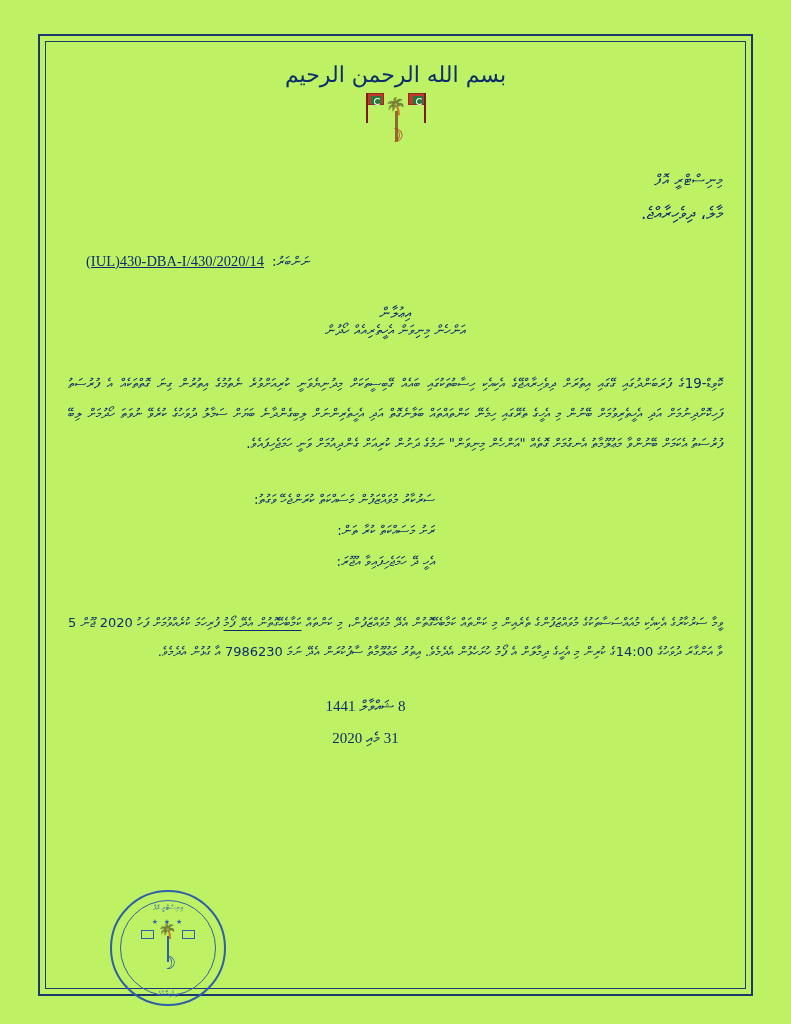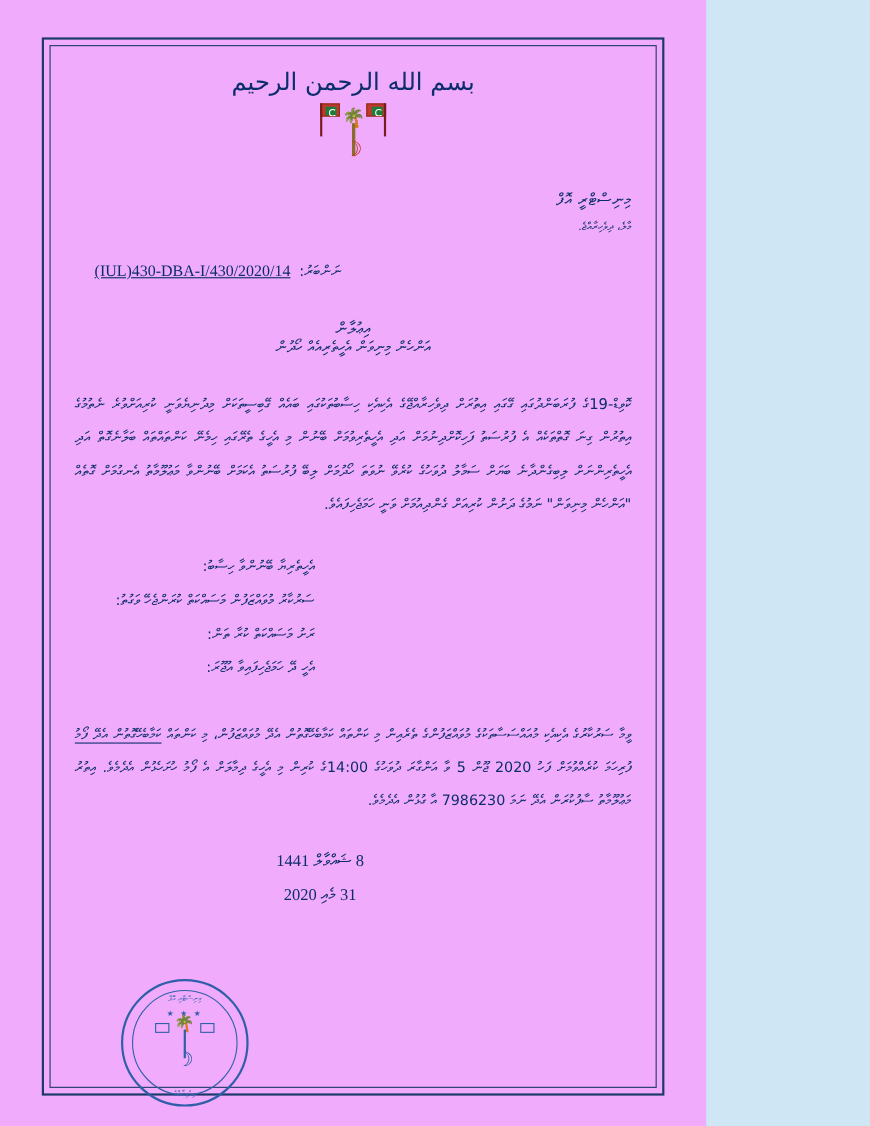--- a/index.html
+++ b/index.html
@@ -6,23 +6,23 @@
   html, body { margin: 0; padding: 0; }
   body {
     width: 791px;
     height: 1024px;
     background: #cfe7f5;
     font-family: "Liberation Sans", sans-serif;
     overflow: hidden;
   }
   .page {
     position: relative;
-    width: 642px;
+    width: 791px;
     height: 1024px;
-    background: #f0abfc;
+    background: #bef264;
   }
   
   .frame-outer {
     position: absolute;
     left: 38px; top: 34px; right: 38px; bottom: 28px;
     border: 2px solid #1b3a6b;
   }
   .frame-inner {
     position: absolute;
     left: 45px; top: 41px; right: 45px; bottom: 35px;
@@ -114,21 +114,21 @@
     color: #0b2d6b;
     font-size: 13.5px;
     line-height: 2.05;
   }
   .ministry-block {
     margin-top: 16px;
     padding-right: 12px;
     text-align: right;
   }
   .ministry-block .line1 { font-size: 15px; letter-spacing: .5px; }
-  .ministry-block .line2 { font-size: 10px; }
+  .ministry-block .line2 { font-size: 17px; }
   .refrow {
     margin-top: 22px;
     display: flex;
     justify-content: flex-start;
     align-items: baseline;
     padding-left: 30px;
     gap: 8px;
   }
   .refrow .ref-label {
     direction: rtl;
@@ -306,24 +306,20 @@
     </div>
 
     <div class="title-block">
       <div class="t1">އިޢުލާން</div>
       <div class="t2">އަންހެން މިނިވަން އެހީތެރިއެއް ހޯދުން</div>
     </div>
 
     <div class="body-para">ކޮވިޑް-19ގެ ފުރަބަންދުގައި ގޭގައި އިތުރަށް ދިވެހިރާއްޖޭގެ އެކިއެކި ހިސާބުތަކުގައި ބައެއް ގޭބިސީތަކަށް މިދުނިޔެވަނީ ކުރިއަށްވުރެ ނެތުމުގެ އިތުރުން ގިނަ ގޮތްތަކެއް އެ ފުރުސަތު ފަހިކޮށްދިނުމަށް އަދި އެހީތެރިވުމަށް ބޭނުން މި އެހީގެ ތެރޭގައި ހިމެނޭ ކަންތައްތައް ބަލާނެގޮތް އަދި އެހީތެރިންނަށް ލިބިގެންދާނެ ބަޔަށް ސަމާލު ދުވަހުގެ ކުރެވޭ ނުވަތަ ހޯދުމަށް ލިބޭ ފުރުސަތު އެކަމަށް ބޭނުންވާ މަޢުލޫމާތު އެނގުމަށް ގޮތެއް "އަންހެން މިނިވަން" ނަމުގެ ދަށުން ކުރިއަށް ގެންދިއުމަށް ވަނީ ހަމަޖެހިފައެވެ.</div>
 
     <div class="details">
-      <div>
-        <span>އެހީތެރިޔާ</span>
-        <span>ބޭނުންވާ ހިސާބު:</span>
-      </div>
       <div>
         <span>ސަރުކާރު މުވައްޒަފުން</span>
         <span>މަސައްކަތް ކުރަންޖެހޭ ވަގުތު:</span>
       </div>
       <div>
         <span>ރަށު</span>
         <span>މަސައްކަތް ކުރާ ތަން:</span>
       </div>
       <div>
         <span>އެހީ ދޭ</span>

